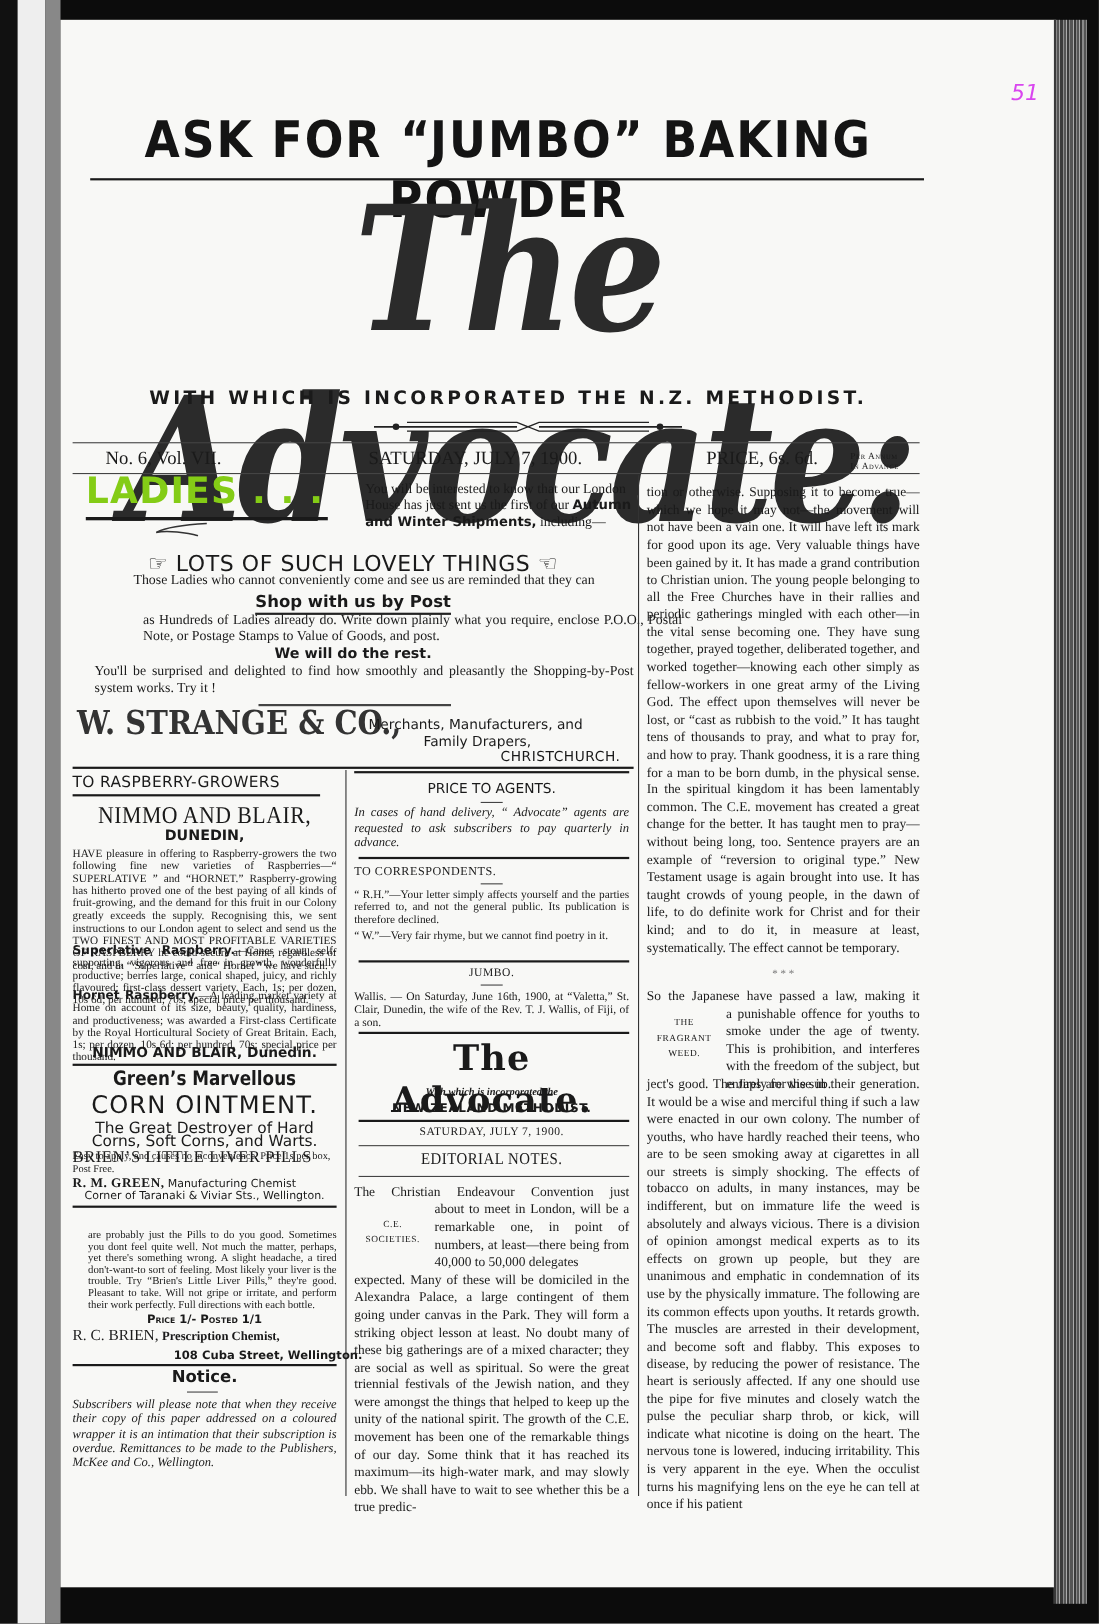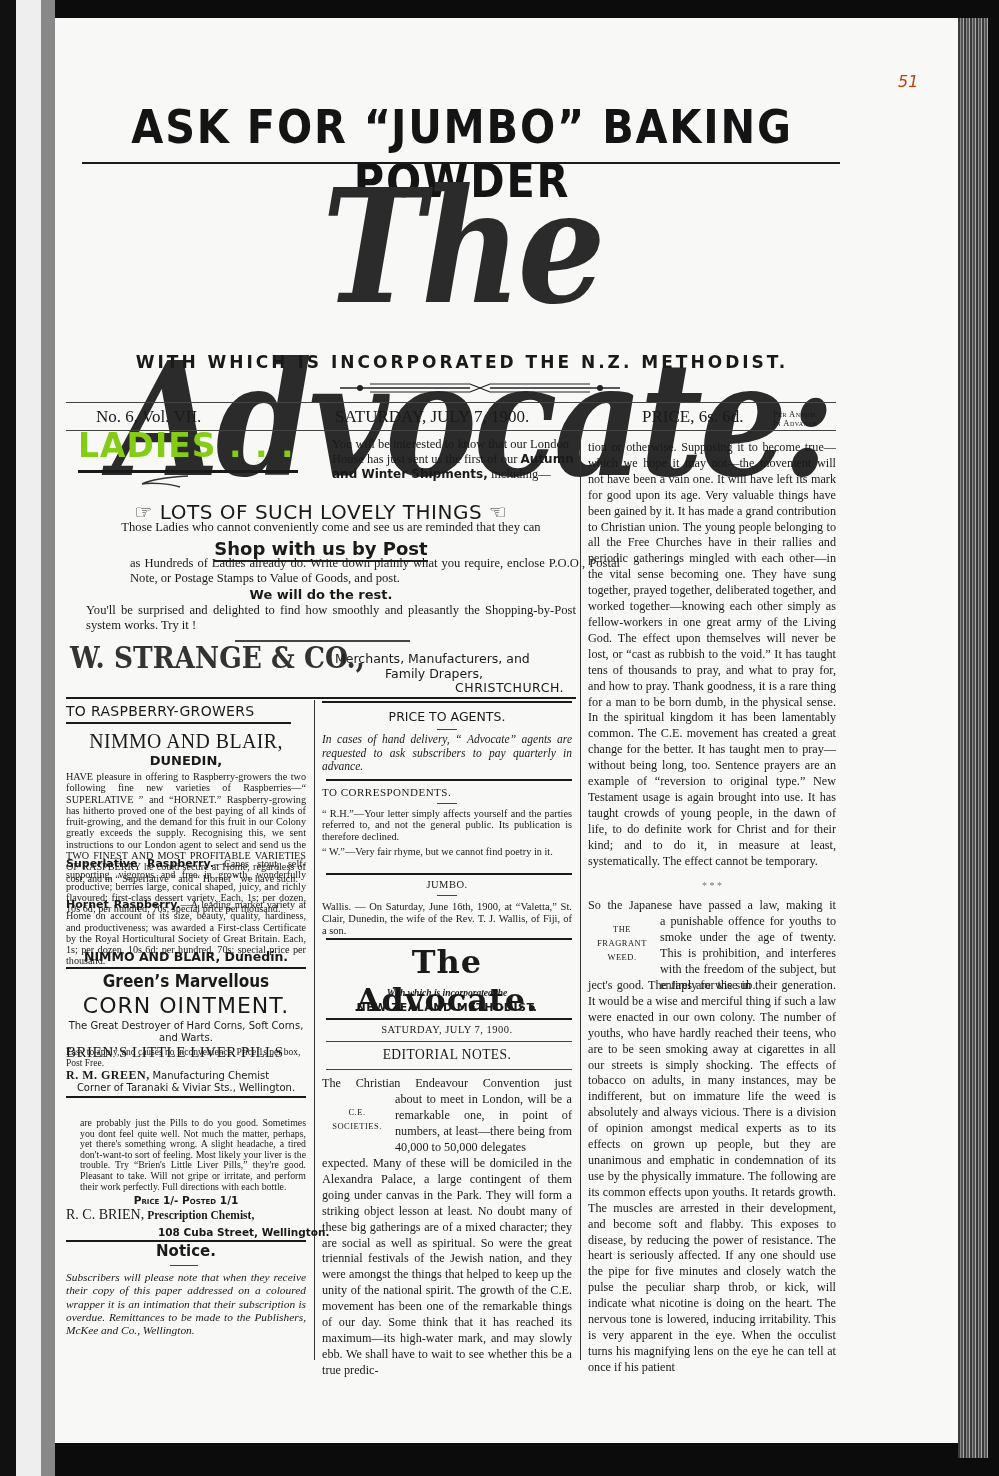--- a/index.html
+++ b/index.html
@@ -13,21 +13,21 @@
   .strip-a { position:absolute; left:16px; top:0; width:25px; height:1476px; background:#eee; }
   .strip-b { position:absolute; left:41px; top:0; width:14px; height:1476px; background:#888; }
   .page {
     position:absolute; left:55px; top:18px; width:905px; height:1425px;
     background:#f8f8f6;
   }
   .page-edge {
     position:absolute; left:958px; top:18px; width:30px; height:1440px;
     background:repeating-linear-gradient(90deg,#3a3a3a 0 2px,#8a8a8a 2px 3px,#555 3px 5px,#aaa 5px 6px);
   }
-  .pencil { position:absolute; left:898px; top:72px; font-family:"DejaVu Sans", sans-serif; font-size:16px; color:#c2410c; font-style:italic; }
+  .pencil { position:absolute; left:919px; top:72px; font-family:"DejaVu Sans", sans-serif; font-size:20px; color:#d946ef; font-style:italic; }
   .abs { position:absolute; }
   .rule { position:absolute; height:0; border-top:2px solid #1a1a1a; }
   .rule-thin { position:absolute; height:0; border-top:1px solid #444; }
   .vrule { position:absolute; width:0; border-left:1px solid #333; }
 
   .jumbo {
     left:82px; top:100px; width:760px; text-align:center;
     font-family:"DejaVu Sans", sans-serif; font-weight:bold; font-size:46px;
     letter-spacing:2px; transform:scaleX(0.9); transform-origin:center;
     color:#141414;
@@ -112,21 +112,21 @@
 <svg class="abs" style="left:140px; top:474px;" width="50" height="14" viewBox="0 0 50 14">
     <path d="M48 2 C30 3 10 6 2 10 C12 8 30 10 40 13" fill="none" stroke="#333" stroke-width="1.4"></path>
   </svg>
 <div class="abs ladies-intro">
   <span>You will be interested to know that our London House has just sent us the first of our</span>
   <b>Autumn and Winter Shipments,</b>
   <span>including—</span>
 </div>
 <div class="abs center-sans" style="left:66px; top:500px; width:510px; font-size:20px; letter-spacing:0.5px;">☞ LOTS OF SUCH LOVELY THINGS ☜</div>
 <div class="abs body-text" style="left:86px; top:520px; width:490px; text-align:center;">Those Ladies who cannot conveniently come and see us are reminded that they can</div>
-<div class="abs center-sans" style="left:66px; top:538px; width:510px; font-weight:bold; font-size:18px;"><span style="border-bottom:2px solid #222; padding-bottom:1px;">Shop with us by Post</span></div>
+<div class="abs center-sans" style="left:66px; top:538px; width:510px; font-weight:bold; font-size:15px;"><span style="border-bottom:2px solid #222; padding-bottom:1px;">Shop with us by Post</span></div>
 <div class="abs body-text just" style="left:86px; top:556px; width:490px;margin-left:44px;">as Hundreds of Ladies already do.  Write down plainly what you require, enclose P.O.O., Postal Note, or Postage Stamps to Value of Goods, and post.</div>
 <div class="abs center-sans" style="left:66px; top:587px; width:510px; font-weight:bold; font-size:13px;">We will do the rest.</div>
 <div class="abs body-text just" style="left:86px; top:603px; width:490px;">You'll be surprised and delighted to find how smoothly and pleasantly the Shopping-by-Post system works.  Try it !</div>
 <div class="rule-thin" style="left:235px; top:640px; width:175px; border-top-width:2px;"></div>
 <div class="abs strange">W. STRANGE &amp; CO.,</div>
 <div class="abs strange-sub" style="left:335px; top:651px;">Merchants, Manufacturers, and</div>
 <div class="abs strange-sub" style="left:385px; top:666px;">Family Drapers,</div>
 <div class="abs strange-sub" style="left:455px; top:680px; letter-spacing:0.5px;">CHRISTCHURCH.</div>
 <div class="rule" style="left:66px; top:697px; width:510px;"></div>
 
@@ -138,21 +138,21 @@
 <div class="abs col1" style="top:728px; text-align:center; font-size:22px; letter-spacing:0.5px; transform:scaleX(0.9);">NIMMO AND BLAIR,</div>
 <div class="abs col1 sans" style="top:753px; text-align:center; font-size:13px; font-weight:bold;">DUNEDIN,</div>
 <div class="abs col1 small-serif" style="top:771px;">HAVE pleasure in offering to Raspberry-growers the two following fine new varieties of Raspberries—“ SUPERLATIVE ” and “HORNET.”  Raspberry-growing has hitherto proved one of the best paying of all kinds of fruit-growing, and the demand for this fruit in our Colony greatly exceeds the supply.  Recognising this, we sent instructions to our London agent to select and send us the TWO FINEST AND MOST PROFITABLE VARIETIES OF RASPBERRY he could secure at Home, regardless of cost, and in “ Superlative ” and “ Hornet ” we have such.</div>
 <div class="abs col1 small-serif" style="top:858px;"><b class="sans" style="font-size:11px;">Superlative Raspberry.</b><span>—Canes stout, self-supporting, vigorous and free in growth, wonderfully productive; berries large, conical shaped, juicy, and richly flavoured; first-class dessert variety.  Each, 1s; per dozen, 10s 6d; per hundred, 70s; special price per thousand.</span></div>
 <div class="abs col1 small-serif" style="top:899px;"><b class="sans" style="font-size:11px;">Hornet Raspberry.</b><span>—A leading market variety at Home on account of its size, beauty, quality, hardiness, and productiveness; was awarded a First-class Certificate by the Royal Horticultural Society of Great Britain.  Each, 1s; per dozen, 10s 6d; per hundred, 70s; special price per thousand.</span></div>
 <div class="abs col1 sans" style="top:949px; text-align:center; font-size:12.5px; font-weight:bold;">NIMMO AND BLAIR, Dunedin.</div>
 <div class="rule" style="left:66px; top:967px; width:240px;"></div>
 
 <div class="abs col1 sans" style="top:970px; text-align:center; font-size:18px; font-weight:bold; transform:scaleX(0.85);">Green’s Marvellous</div>
 <div class="abs col1 sans" style="top:993px; text-align:center; font-size:22px; letter-spacing:1px;">CORN OINTMENT.</div>
-<div class="abs col1 sans" style="top:1020px; text-align:center; font-size:10px; line-height:12px;">The Great Destroyer of Hard Corns, Soft Corns, and Warts.</div>
+<div class="abs col1 sans" style="top:1020px; text-align:center; font-size:14px; line-height:12px;">The Great Destroyer of Hard Corns, Soft Corns, and Warts.</div>
 <div class="abs col1" style="top:1047px; text-align:left; font-size:9.5px; line-height:10.5px;">Easy to apply, and causes no inconvenience.   Price 1s per box, Post Free.</div>
 <div class="abs col1" style="top:1068px; font-size:11px;"><b style="font-size:12px; letter-spacing:0.5px;">R. M. GREEN,</b> <span class="sans" style="font-size:10px;">Manufacturing Chemist</span></div>
 <div class="abs col1 sans" style="top:1082px; text-align:center; font-size:10px;">Corner of Taranaki &amp; Viviar Sts., Wellington.</div>
 <div class="rule" style="left:66px; top:1096px; width:240px;"></div>
 
 <div class="abs col1" style="top:1044px; font-size:15px; letter-spacing:0.5px; white-space:nowrap;">BRIEN’S LITTLE LIVER PILLS</div>
 <div class="abs" style="left:80px; top:1118px; width:226px; font-size:9.8px; line-height:10.6px; text-align:justify;">are probably just the Pills to do you good.  Sometimes you dont feel quite well.  Not much the matter, perhaps, yet there's something wrong.  A slight headache, a tired don't-want-to sort of feeling.  Most likely your liver is the trouble.  Try “Brien's Little Liver Pills,” they're good.  Pleasant to take.  Will not gripe or irritate, and perform their work perfectly.  Full directions with each bottle.</div>
 <div class="abs col1 sans" style="top:1194px; text-align:center; font-size:10.5px; font-weight:bold; font-variant:small-caps;">Price 1/-    Posted 1/1</div>
 <div class="abs col1" style="top:1207px; font-size:12px;"><span style="font-size:14px;">R. C. BRIEN,</span> <b style="font-size:11.5px;">Prescription Chemist,</b></div>
 <div class="abs sans" style="left:158px; top:1226px; font-size:10.5px; font-weight:bold;">108 Cuba Street, Wellington.</div>

